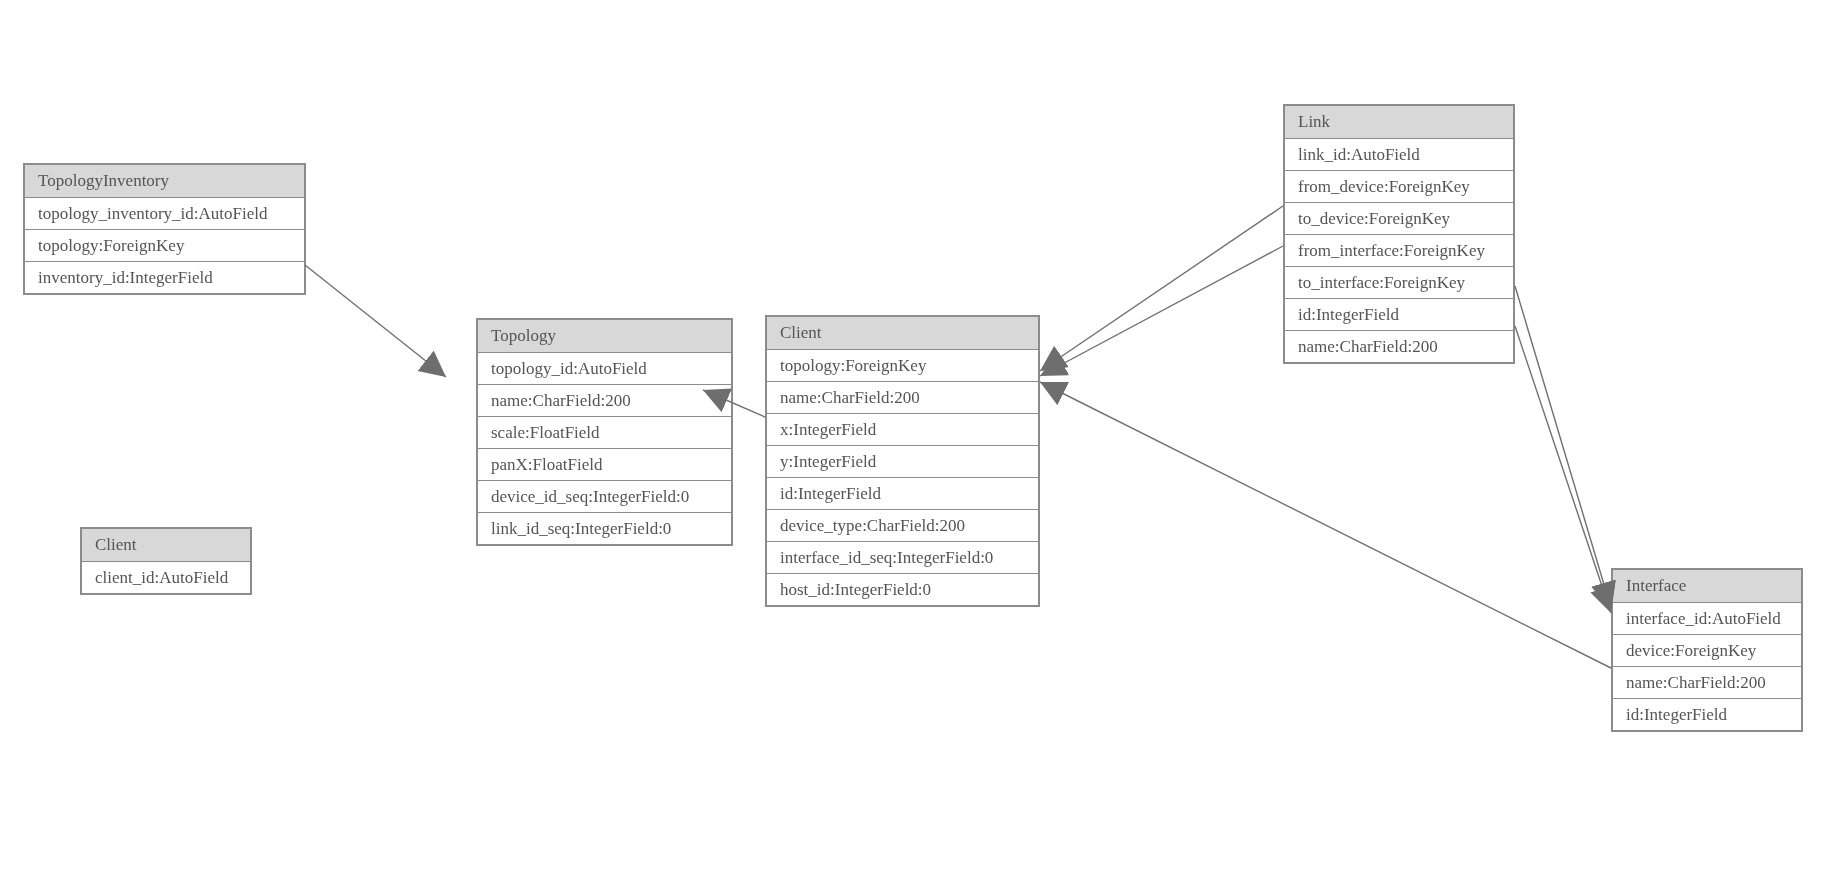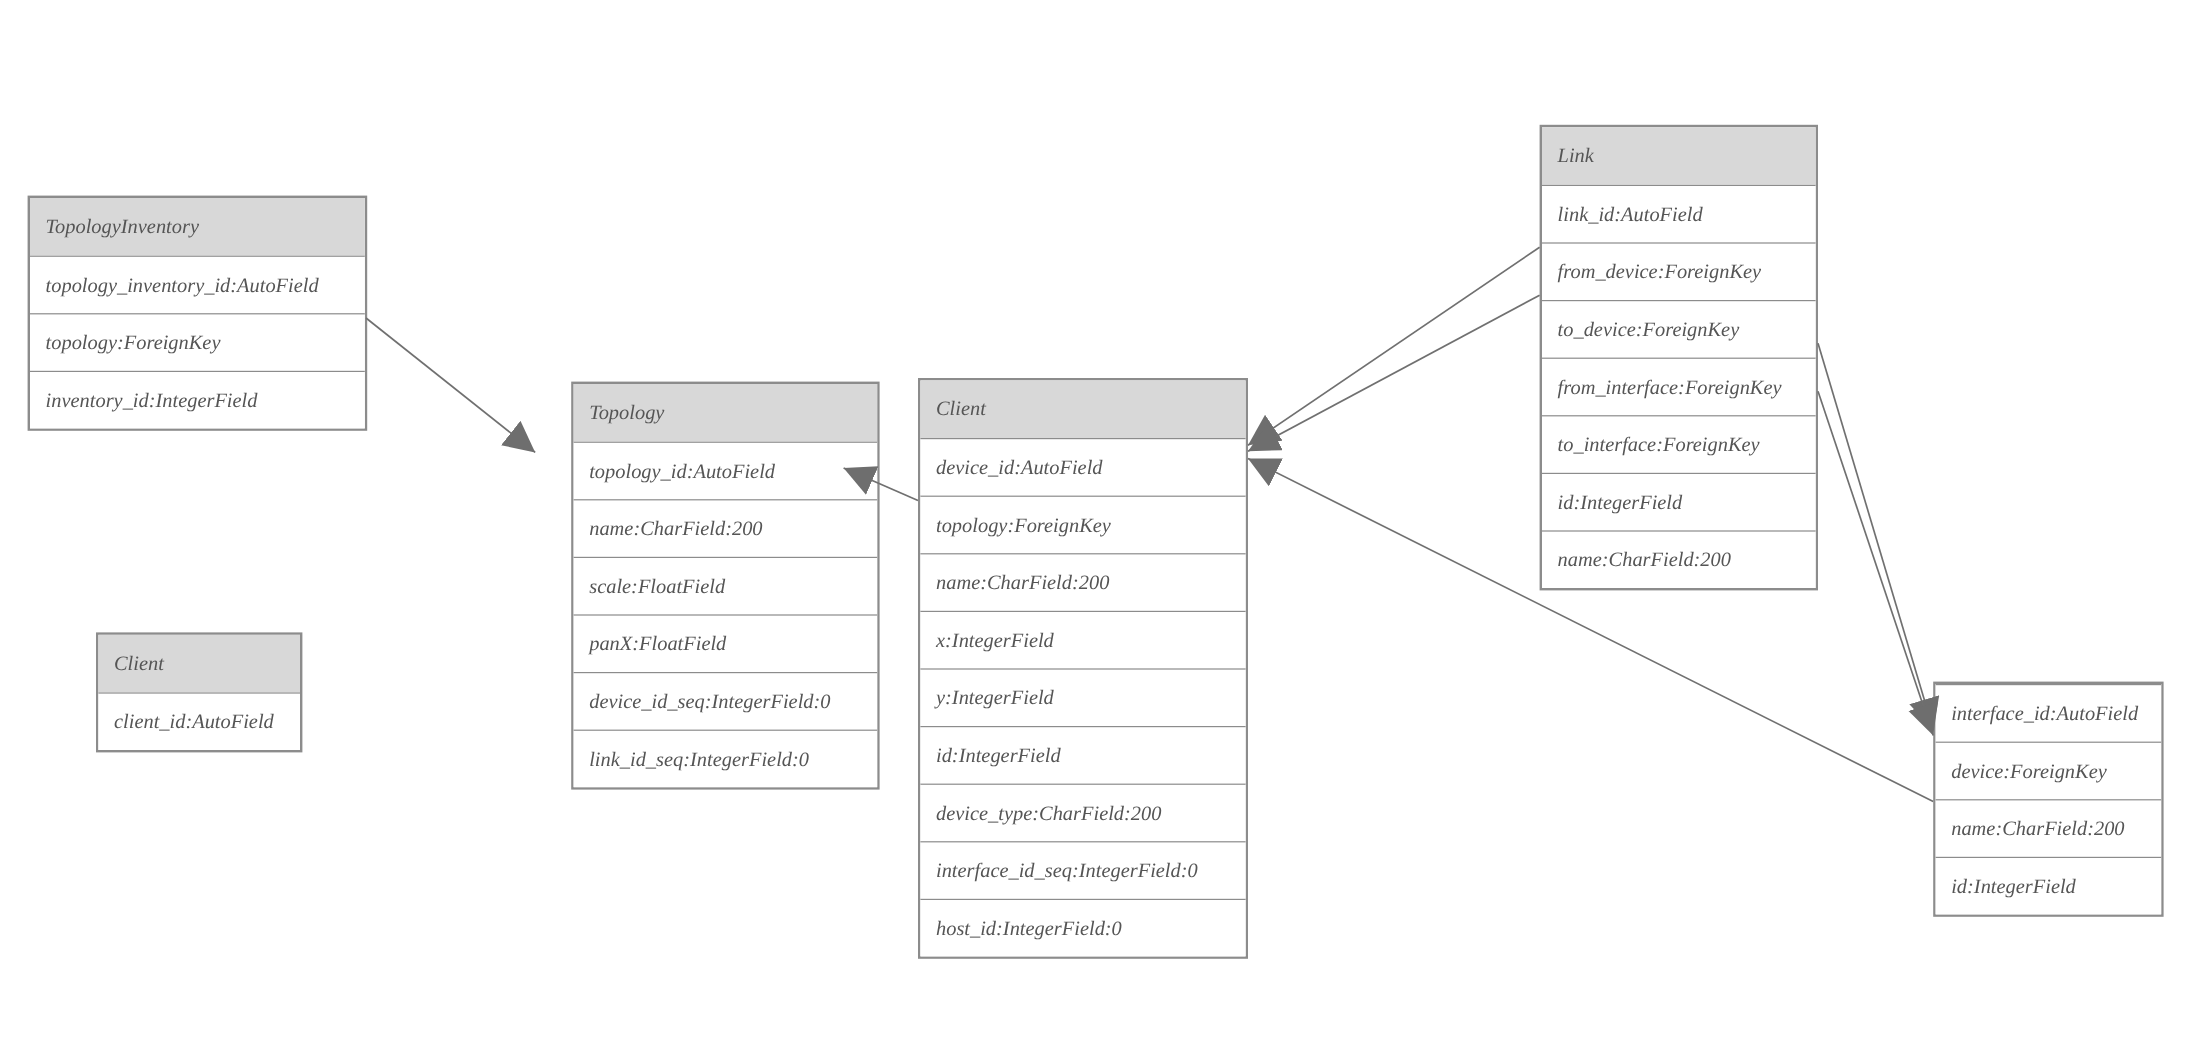--- a/index.html
+++ b/index.html
@@ -24,32 +24,31 @@
   }
   .entity {
     position: absolute;
     box-sizing: border-box;
     border: 2px solid var(--border-color, #8c8c8c);
     background: #ffffff;
     z-index: 1;
   }
   .row {
     box-sizing: border-box;
-    height: 48px;
+    height: 32px;
     display: flex;
     align-items: center;
     padding-left: 13px;
     padding-right: 16px;
     font-size: 17px;
     color: var(--text-color, #555555);
     border-top: 1px solid var(--border-color, #8c8c8c);
     background: var(--row-fill, #ffffff);
     white-space: nowrap;
     overflow: hidden;
-    font-style: italic;
   }
   .row.hdr {
     border-top: none;
     background: var(--header-fill, #d8d8d8);
   }
   .edge-line {
     stroke: var(--line-color, #707070);
     stroke-width: 1.4;
     fill: none;
   }
@@ -91,39 +90,39 @@
       <div class="row">panX:FloatField</div>
       <div class="row">device_id_seq:IntegerField:0</div>
       <div class="row">link_id_seq:IntegerField:0</div>
     </div>
     <div class="entity" style="left: 80px; top: 527px; width: 172px; text-align: center;">
       <div class="row hdr">Client</div>
       <div class="row">client_id:AutoField</div>
     </div>
     <div class="entity" style="left: 765px; top: 315px; width: 275px;">
       <div class="row hdr">Client</div>
-      <div class="row">device_id:AutoField</div>
       <div class="row">topology:ForeignKey</div>
       <div class="row">name:CharField:200</div>
       <div class="row">x:IntegerField</div>
       <div class="row">y:IntegerField</div>
       <div class="row">id:IntegerField</div>
       <div class="row">device_type:CharField:200</div>
       <div class="row">interface_id_seq:IntegerField:0</div>
       <div class="row">host_id:IntegerField:0</div>
     </div>
     <div class="entity" style="left: 1283px; top: 104px; width: 232px;">
       <div class="row hdr">Link</div>
       <div class="row">link_id:AutoField</div>
       <div class="row">from_device:ForeignKey</div>
       <div class="row">to_device:ForeignKey</div>
       <div class="row">from_interface:ForeignKey</div>
       <div class="row">to_interface:ForeignKey</div>
       <div class="row">id:IntegerField</div>
       <div class="row">name:CharField:200</div>
     </div>
     <div class="entity" style="left: 1611px; top: 568px; width: 192px;">
+      <div class="row hdr">Interface</div>
       <div class="row">interface_id:AutoField</div>
       <div class="row">device:ForeignKey</div>
       <div class="row">name:CharField:200</div>
       <div class="row">id:IntegerField</div>
     </div>
   </div>
 
 </body></html>

